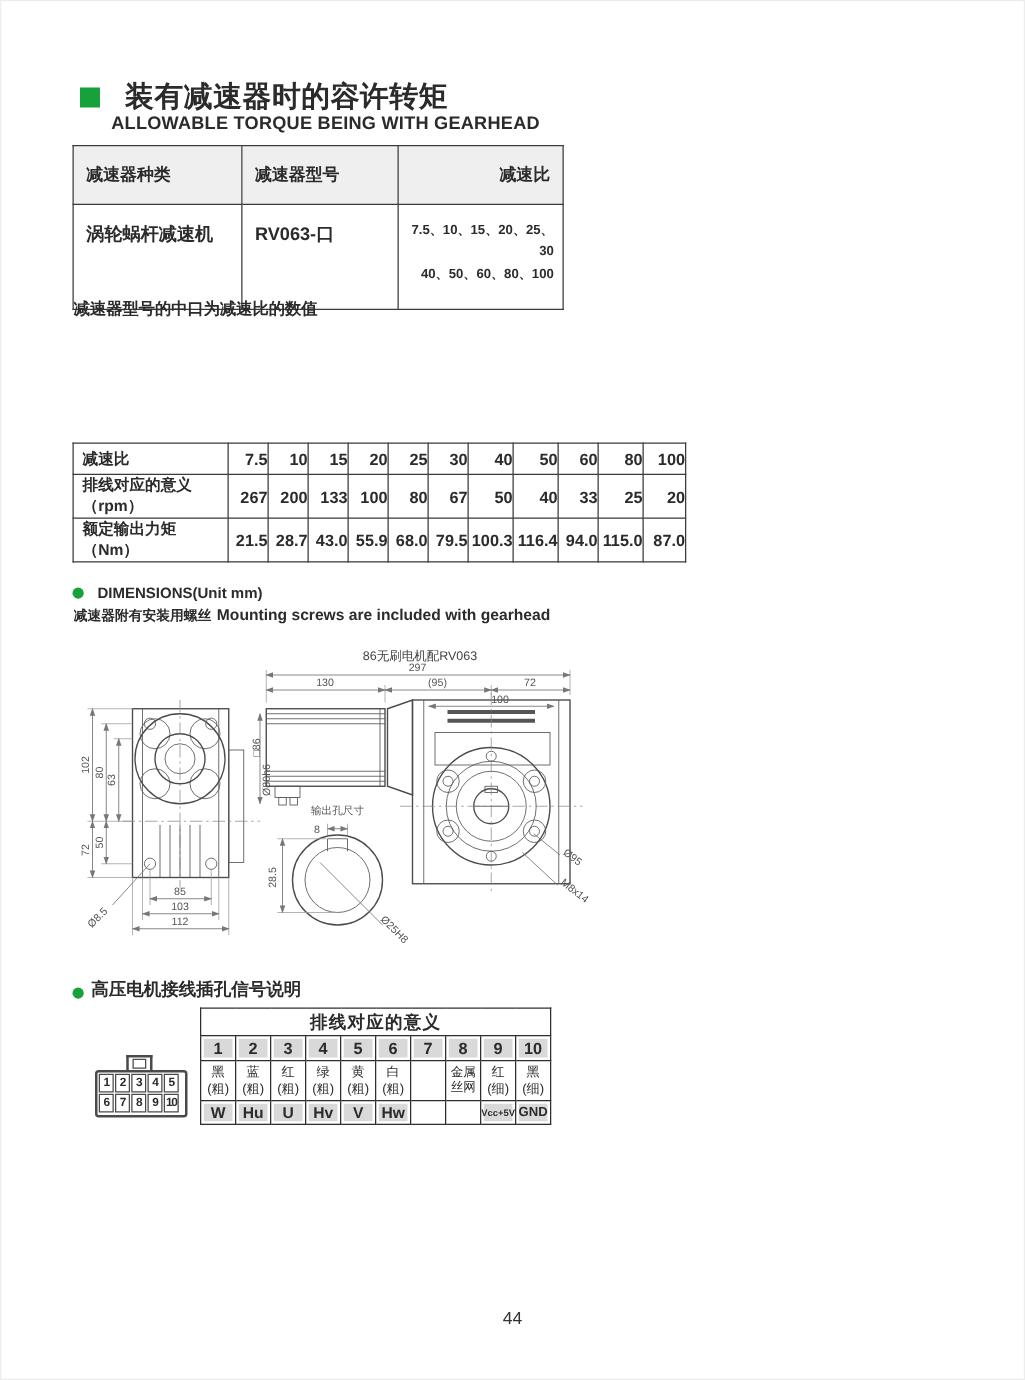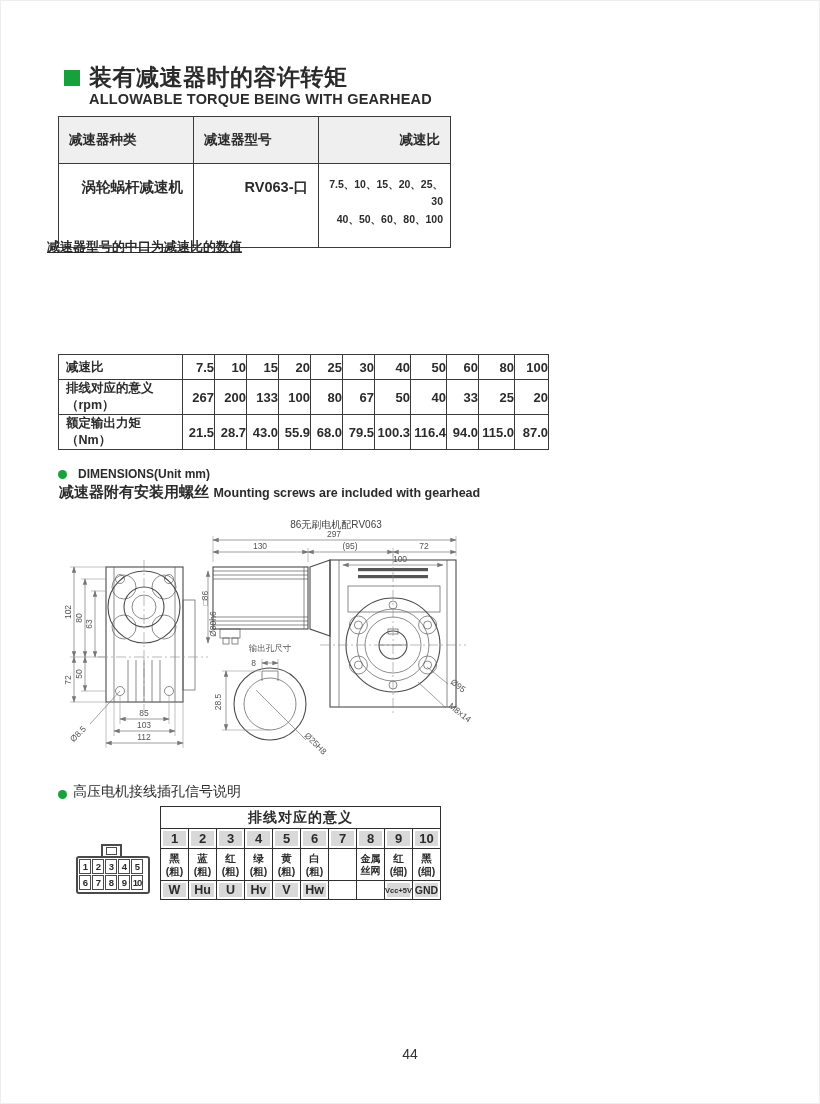--- a/index.html
+++ b/index.html
@@ -2,58 +2,58 @@
 <html><head>
 <meta charset="utf-8">
 <style>
   :root { --green:#17a13b; --ink:#2b2b2b; --line:#3a3a3a; }
   html,body { margin:0; padding:0; background:#fff; }
   .page { position:relative; width:820px; height:1104px; background:#fff; overflow:hidden;
           font-family:"Liberation Sans", sans-serif; color:var(--ink);
           box-shadow: inset 0 0 0 1px #ededed; }
 
   
-  .title-row { position:absolute; left:64px; top:62px; display:flex; align-items:center; gap:9px; }
+  .title-row { position:absolute; left:64px; top:62px; display:flex; align-items:center; gap:20px; }
   .sq { width:16px; height:16px; background:var(--green); }
   .h1 { font-size:23px; font-weight:bold; letter-spacing:0.5px; }
   .subtitle { position:absolute; left:89px; top:91px; font-size:14.5px; font-weight:bold; letter-spacing:0.2px; }
 
   
   .t1 { position:absolute; left:58px; top:116px; border-collapse:collapse; table-layout:fixed; }
-  .t1 th,.t1 td { border:1.6px solid var(--line); overflow:hidden;text-align:right; }
+  .t1 th,.t1 td { border:1.6px solid var(--line); overflow:hidden; }
   .t1 th { background:#efefef; font-size:13.5px; font-weight:bold; text-align:left; padding:0 10px; height:46px; }
   .t1 th.right { text-align:right; }
   .t1 td { height:69px; vertical-align:top; padding:14px 10px 0 10px; font-size:14.5px; font-weight:bold; }
   .t1 td.ratios { font-size:10.5px; text-align:right; line-height:1.65; padding-top:12px; padding-right:7px;margin-left:24px; }
 
-  .tnote { position:absolute; left:47px; top:238px; font-size:13px; font-weight:bold;text-decoration:underline; }
+  .tnote { position:absolute; left:59px; top:238px; font-size:13px; font-weight:bold; }
 
   
   .bullets { position:absolute; left:58px; top:293px; font-size:13px; font-weight:bold; width:730px; }
   .b-row { display:flex; align-items:flex-start; margin-bottom:3px; line-height:14.5px; }
   .dot { width:7px; height:7px; border-radius:50%; margin:3.5px 6px 0 0; flex:none; }
   .dot.gray { background:#9b9b9b; }
   .dot.green { background:var(--green); width:9px; height:9px; margin-top:5px; }
 
   
   .t2 { position:absolute; left:58px; top:354px; border-collapse:collapse; table-layout:fixed; font-weight:bold; }
   .t2 td { border:1.5px solid var(--line); text-align:right; height:24px; font-size:13px; padding:0; }
   .t2 td.lab { text-align:left; padding-left:7px; font-size:12.5px; }
 
   
   .sec1 { position:absolute; left:58px; top:463px; }
   .sec1 .l1 { display:flex; align-items:center; }
   .sec1 .cn { font-size:19px; font-weight:bold; }
   .sec1 .en { font-size:12px; font-weight:bold; margin-left:5px; margin-top:4px; }
   .sec1 .l2 { margin-top:2px; margin-left:1px; }
-  .sec1 .cn2 { font-size:15px; font-weight:bold; }
+  .sec1 .cn2 { font-size:11px; font-weight:bold; }
   .sec1 .en2 { font-size:12.5px; font-weight:bold; }
 
   .sec2 { position:absolute; left:58px; top:783px; display:flex; align-items:center; }
-  .sec2 .cn { font-size:14px; font-weight:normal; }
+  .sec2 .cn { font-size:14px; font-weight:bold; }
   .sec2 .en { font-size:11.5px; font-weight:bold; margin-left:5px; }
 
   
   .drawing { position:absolute; left:58px; top:512px; width:710px; height:245px; }
   .ol { fill:none; stroke:#4b4b4b; stroke-width:1.1; }
   .dl { fill:none; stroke:#5a5a5a; stroke-width:0.7; }
   .cl { fill:none; stroke:#8a8a8a; stroke-width:0.6; stroke-dasharray:10 3 2 3; }
   .dim { stroke:#777; stroke-width:0.7; fill:none; }
   .ext { stroke:#999; stroke-width:0.6; }
   .dt { font-family:"Liberation Sans",sans-serif; font-size:8.5px; fill:#555; }
@@ -70,21 +70,21 @@
   .c-cell { width:10px; height:13px; border:1.5px solid #4a4a4a; font-size:9.5px; font-weight:bold;
             display:flex; align-items:center; justify-content:center; letter-spacing:-1px; }
 
   
   .t3 { position:absolute; left:160px; top:806px; border-collapse:collapse; table-layout:fixed;
         border:1.5px solid #2f2f2f; }
   .t3 td { border:1px solid #2f2f2f; text-align:center; padding:0; overflow:hidden; }
   .t3 .ttl { font-size:14px; font-weight:bold; height:21px; letter-spacing:1px; }
   .t3 .chip { background:#d9d9d9; box-shadow:inset 0 0 0 2px #fff; }
   .t3 .num { height:19px; font-size:13px; font-weight:bold; }
-  .t3 .colr { height:31px; font-size:10.5px; font-weight:bold; white-space:pre-line; line-height:1.15;text-align:center; }
+  .t3 .colr { height:31px; font-size:10.5px; font-weight:normal; white-space:pre-line; line-height:1.15;text-align:center; }
   .t3 .colr.tiny { font-size:10px; }
   .t3 .sig { height:18px; font-size:12.5px; font-weight:bold; }
   .t3 .sig.vcc { font-size:7.5px; }
   .t3 .sig.gnd { font-size:10.5px; }
 
   .pageno { position:absolute; left:0; right:0; top:1046px; text-align:center; font-size:14px; color:#333; }
 </style>
 </head>
 <body>
 

